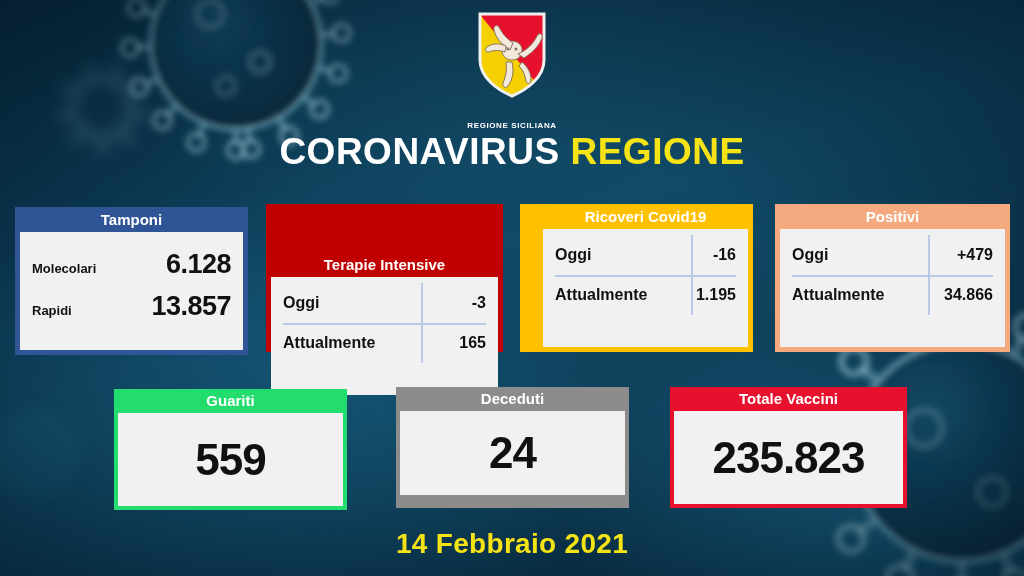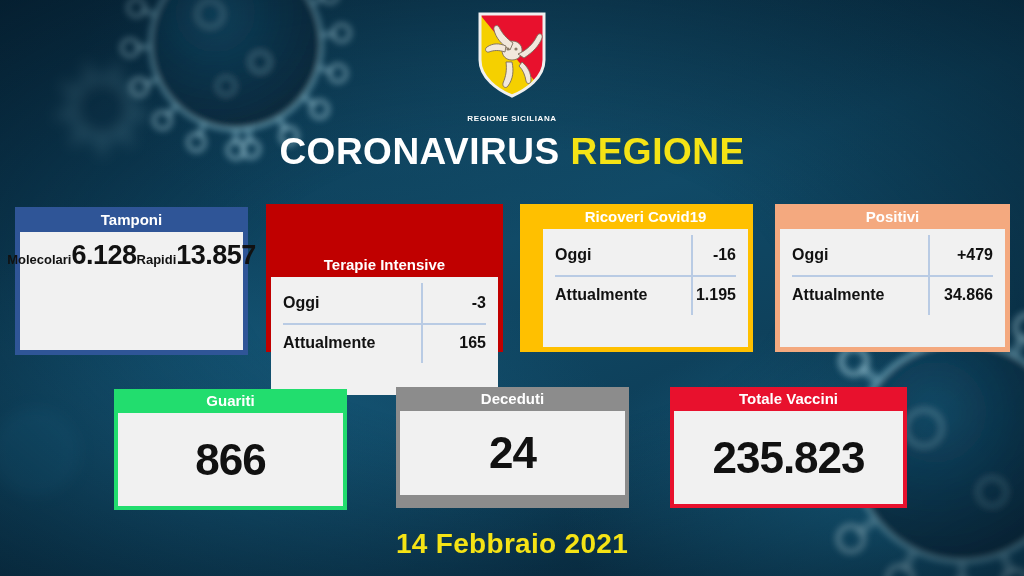--- a/index.html
+++ b/index.html
@@ -47,21 +47,21 @@
   .crest-wrap {
     position: absolute;
     left: 0;
     right: 0;
     top: 8px;
     display: flex;
     flex-direction: column;
     align-items: center;
   }
   .crest-label {
-    margin-top: 14px;
+    margin-top: 21px;
     color: #ffffff;
     font-size: 8px;
     font-weight: bold;
     letter-spacing: 0.6px;
   }
 
   .main-title {
     position: absolute;
     left: 0;
     right: 0;
@@ -95,21 +95,21 @@
     background: #f1f1f1;
     box-sizing: border-box;
   }
 
   
   .kv-rows {
     height: 100%;
     padding: 8px 12px 8px 12px;
     box-sizing: border-box;
     display: flex;
-    flex-direction: row;
+    flex-direction: column;
     justify-content: center;
   }
   .kv-row {
     display: flex;
     align-items: baseline;
     justify-content: space-between;
     height: 42px;
   }
   .kv-label {
     font-size: 13px;
@@ -389,21 +389,21 @@
         <div class="cross-cell cell-tr cross-value">+479</div>
         <div class="cross-cell cell-bl cross-label">Attualmente</div>
         <div class="cross-cell cell-br cross-value">34.866</div>
       </div>
     </div>
   </div>
 
   <div class="card" id="card-guariti" style="left: 114px; top: 389px; width: 233px; height: 121px; background: rgb(34, 221, 110);">
     <div class="big-head" id="head-guariti" style="background: rgb(34, 221, 110);">Guariti</div>
     <div class="big-body" style="height:93px; margin:0 4px 4px 4px;">
-      <span class="big-number">866</span>
+      <span class="big-number">559</span>
     </div>
   </div>
 
   <div class="card" id="card-deceduti" style="left: 396px; top: 387px; width: 233px; height: 121px; background: rgb(140, 140, 140);">
     <div class="big-head" id="head-deceduti" style="background: rgb(140, 140, 140);">Deceduti</div>
     <div class="big-body" style="height:84px; margin:0 4px 0 4px;">
       <span class="big-number">24</span>
     </div>
   </div>
 

